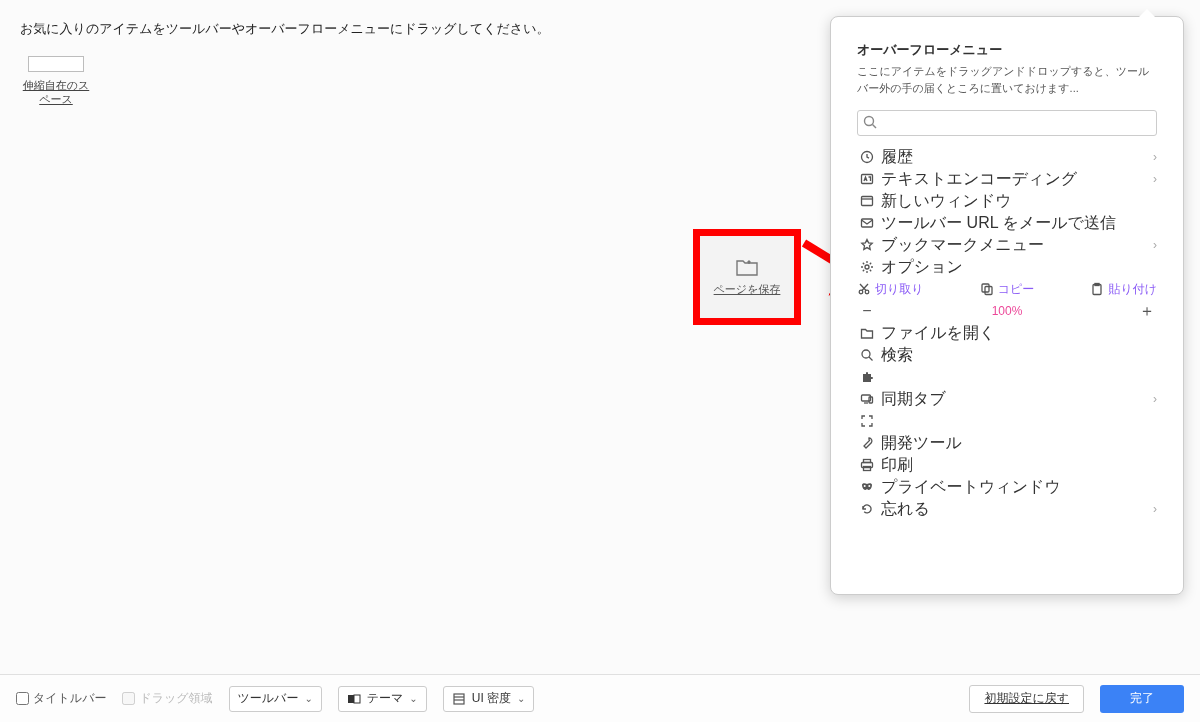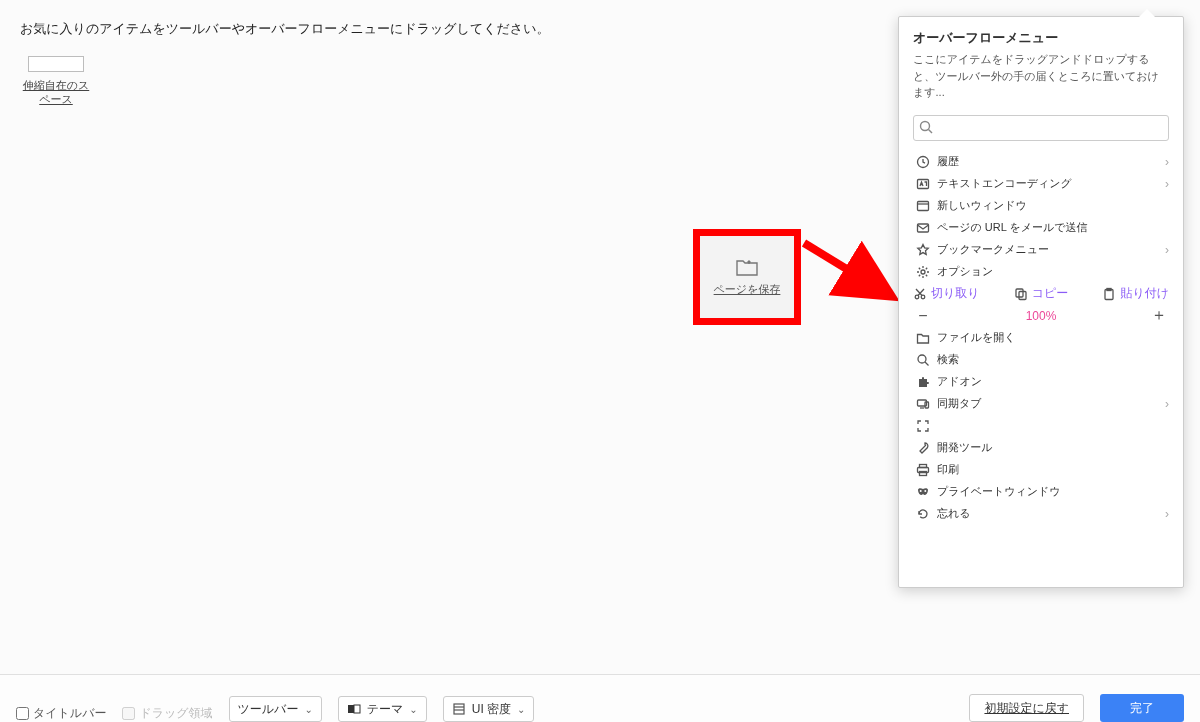--- a/index.html
+++ b/index.html
@@ -63,26 +63,26 @@
     position: absolute;
     left: 800px; top: 235px;
     width: 100px; height: 70px;
     pointer-events: none;
   }
 
   
   .overflow-panel {
     position: absolute;
     right: 16px; top: 16px;
-    width: 286px;
+    width: 354px;
     background: #fff;
     border: 1px solid #ccc;
-    border-radius: 2px;
+    border-radius: 8px;
     box-shadow: 0 3px 14px rgba(0,0,0,0.18);
-    padding: 0;
+    padding: 12px;
   }
   .overflow-panel::before {
     content: "";
     position: absolute;
     top: -8px; right: 28px;
     border: 8px solid transparent;
     border-bottom-color: #fff;
     border-top: none;
   }
   .panel-head {
@@ -127,21 +127,21 @@
   }
   .menu-row .micon {
     width: 20px;
     display: inline-flex;
     align-items: center;
     justify-content: center;
     color: #555;
   }
   .menu-row .mlabel {
     flex: 1;
-    font-size: 11px;
+    font-size: 16px;
     padding-left: 4px;
   }
   .menu-row .chev {
     color: #aaa;
     font-size: 12px;
   }
 
   .cut-row {
     display: flex;
     justify-content: space-between;
@@ -164,21 +164,21 @@
   .zoom-row .zval { font-size:12px; color:#ec4899; }
 
   
   .bottom-bar {
     position: absolute;
     left:0; right:0; bottom:0;
     height: 48px;
     border-top: 1px solid #e0e0e0;
     background: #fdfdfd;
     display: flex;
-    align-items: flex-end;
+    align-items: center;
     padding: 0 16px;
     gap: 16px;
   }
   .chk {
     display: flex; align-items: center; gap:4px;
     font-size: 12px; color:#555;
   }
   .chk input { width:13px; height:13px; }
   .chk.disabled { color:#bbb; }
 
@@ -297,21 +297,21 @@
         </span>
       <span class="mlabel">新しいウィンドウ</span>
     </div>
     <div class="menu-row">
       <span class="micon">
           <svg width="14" height="14" viewBox="0 0 14 14" stroke="#555" fill="none" stroke-width="1.3">
             <rect x="1.5" y="3" width="11" height="8" rx="1"></rect>
             <path d="M1.5 4 l5.5 4 l5.5 -4"></path>
           </svg>
         </span>
-      <span class="mlabel">ページの URL をメールで送信</span>
+      <span class="mlabel">ツールバー URL をメールで送信</span>
     </div>
     <div class="menu-row">
       <span class="micon">
           <svg width="14" height="14" viewBox="0 0 14 14" stroke="#555" fill="none" stroke-width="1.3">
             <path d="M7 1.5 l1.6 3.4 3.6 .4 -2.7 2.5 .7 3.6 L7 9.6 3.8 11.4 l.7 -3.6 -2.7 -2.5 3.6 -.4 z"></path>
           </svg>
         </span>
       <span class="mlabel">ブックマークメニュー</span>
       <span class="chev">›</span>
     </div>
@@ -378,21 +378,20 @@
           </svg>
         </span>
       <span class="mlabel">検索</span>
     </div>
     <div class="menu-row">
       <span class="micon">
           <svg width="14" height="14" viewBox="0 0 14 14" stroke="#555" fill="#555" stroke-width="0">
             <path d="M3 4 h3 v-1 a1 1 0 0 1 2 0 v1 h3 v3 h1 a1 1 0 0 1 0 2 h-1 v3 h-8 z"></path>
           </svg>
         </span>
-      <span class="mlabel">アドオン</span>
     </div>
     <div class="menu-row">
       <span class="micon">
           <svg width="14" height="14" viewBox="0 0 14 14" stroke="#555" fill="none" stroke-width="1.3">
             <rect x="1.5" y="3" width="9" height="6" rx="1"></rect>
             <rect x="9" y="5" width="3.5" height="6" rx=".7"></rect>
             <line x1="4" y1="11" x2="8" y2="11"></line>
           </svg>
         </span>
       <span class="mlabel">同期タブ</span>

